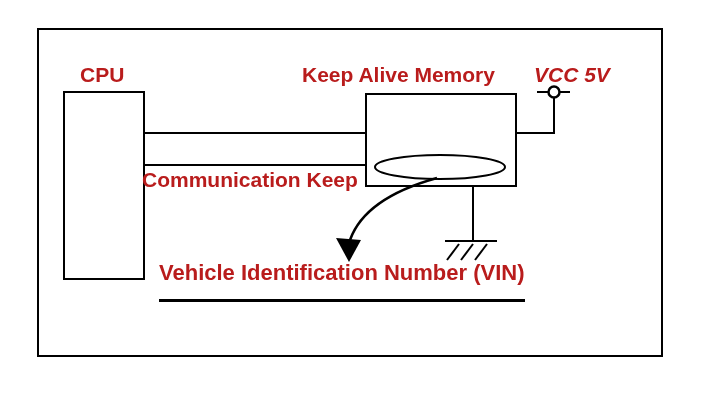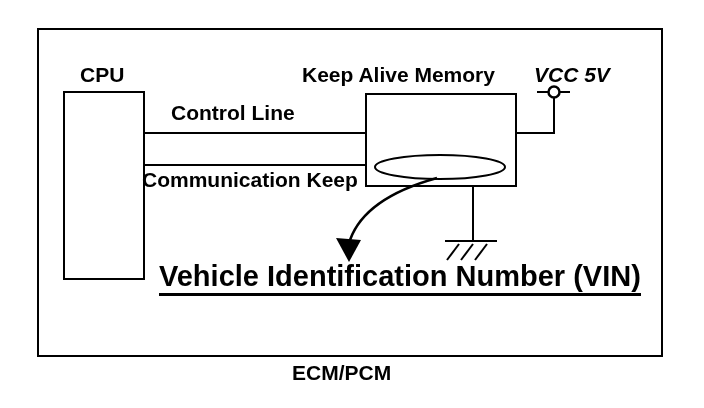--- a/index.html
+++ b/index.html
@@ -26,26 +26,26 @@
     position: absolute;
     height: 2px;
     background: #000000;
   }
   .label {
     position: absolute;
     font-weight: bold;
     font-size: 21px;
     line-height: 1;
     white-space: nowrap;
-    color: #000000;
+    color: #b91c1c;
   }
   #vin-label {
-    font-size: 29px;
+    font-size: 22px;
     border-bottom: 3px solid #000000;
-    padding-bottom: 2px;
+    padding-bottom: 15px;
   }
   svg.overlay {
     position: absolute;
     left: 0;
     top: 0;
     width: 704px;
     height: 408px;
     pointer-events: none;
   }
 </style>
@@ -88,21 +88,19 @@
       <polygon points="349,262 336,238 361,240" fill="#000000"></polygon>
     </g>
   </svg>
 
   <div class="label" style="left:80px; top:64px;">CPU</div>
 
   <div class="label" style="left:302px; top:64px;">Keep Alive Memory</div>
 
   <div class="label" style="left:534px; top:64px;font-style:italic;">VCC 5V</div>
 
-  <div class="label" style="left:171px; top:102px;">Control Line</div>
 
   <div class="label" style="left:142px; top:169px;">Communication Keep</div>
 
   <div class="label" id="vin-label" style="left:159px; top:262px;">Vehicle Identification Number (VIN)</div>
 
-  <div class="label" style="left:292px; top:362px;">ECM/PCM</div>
 
 </div>
 
 </body></html>

